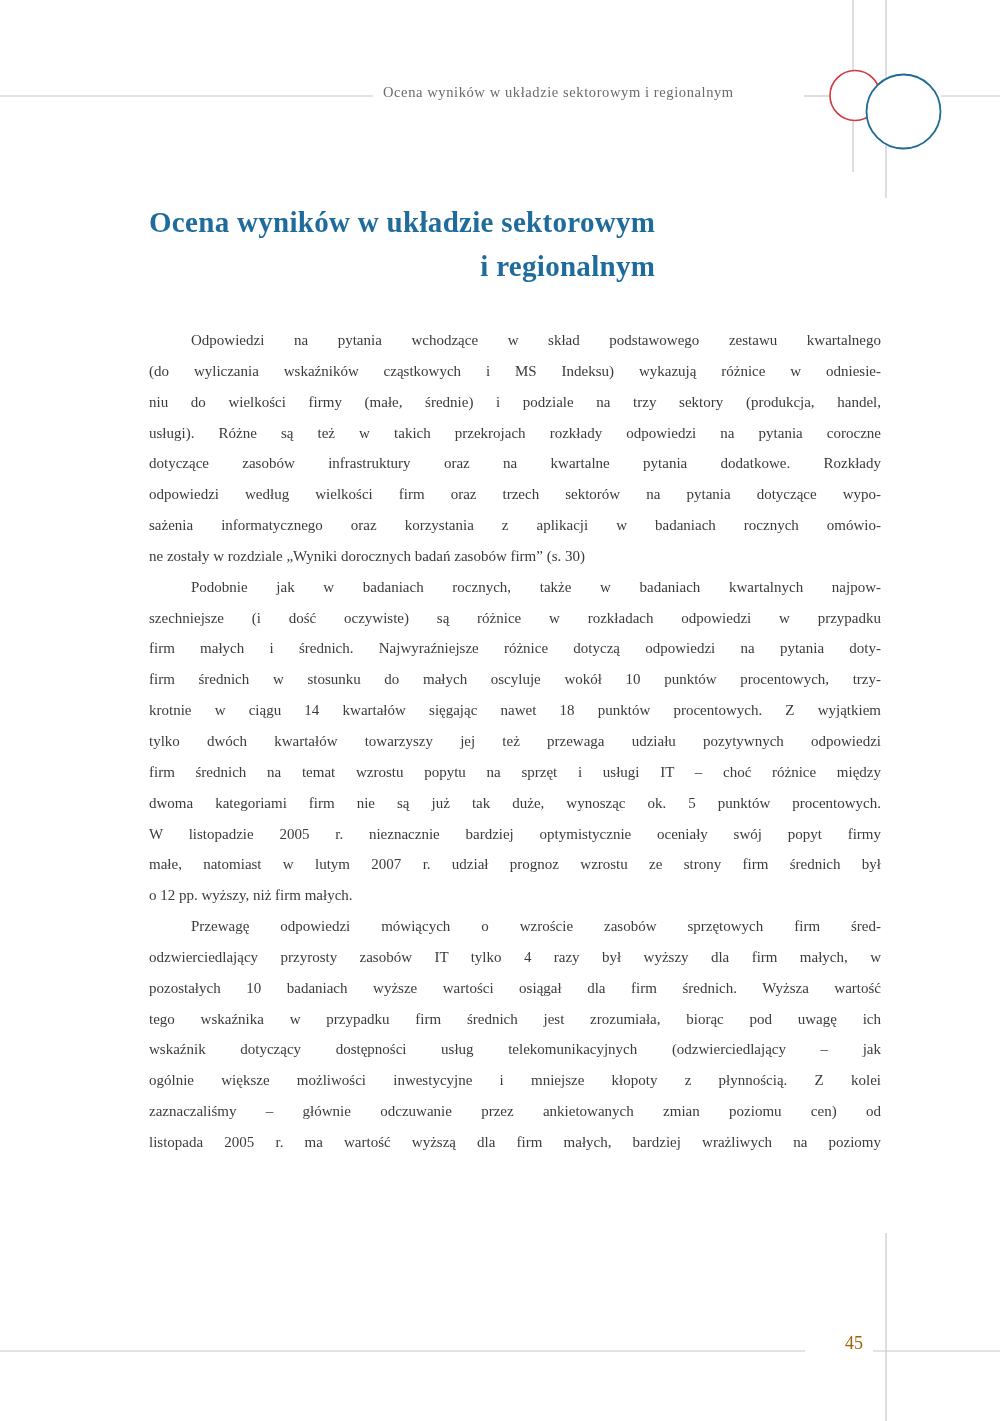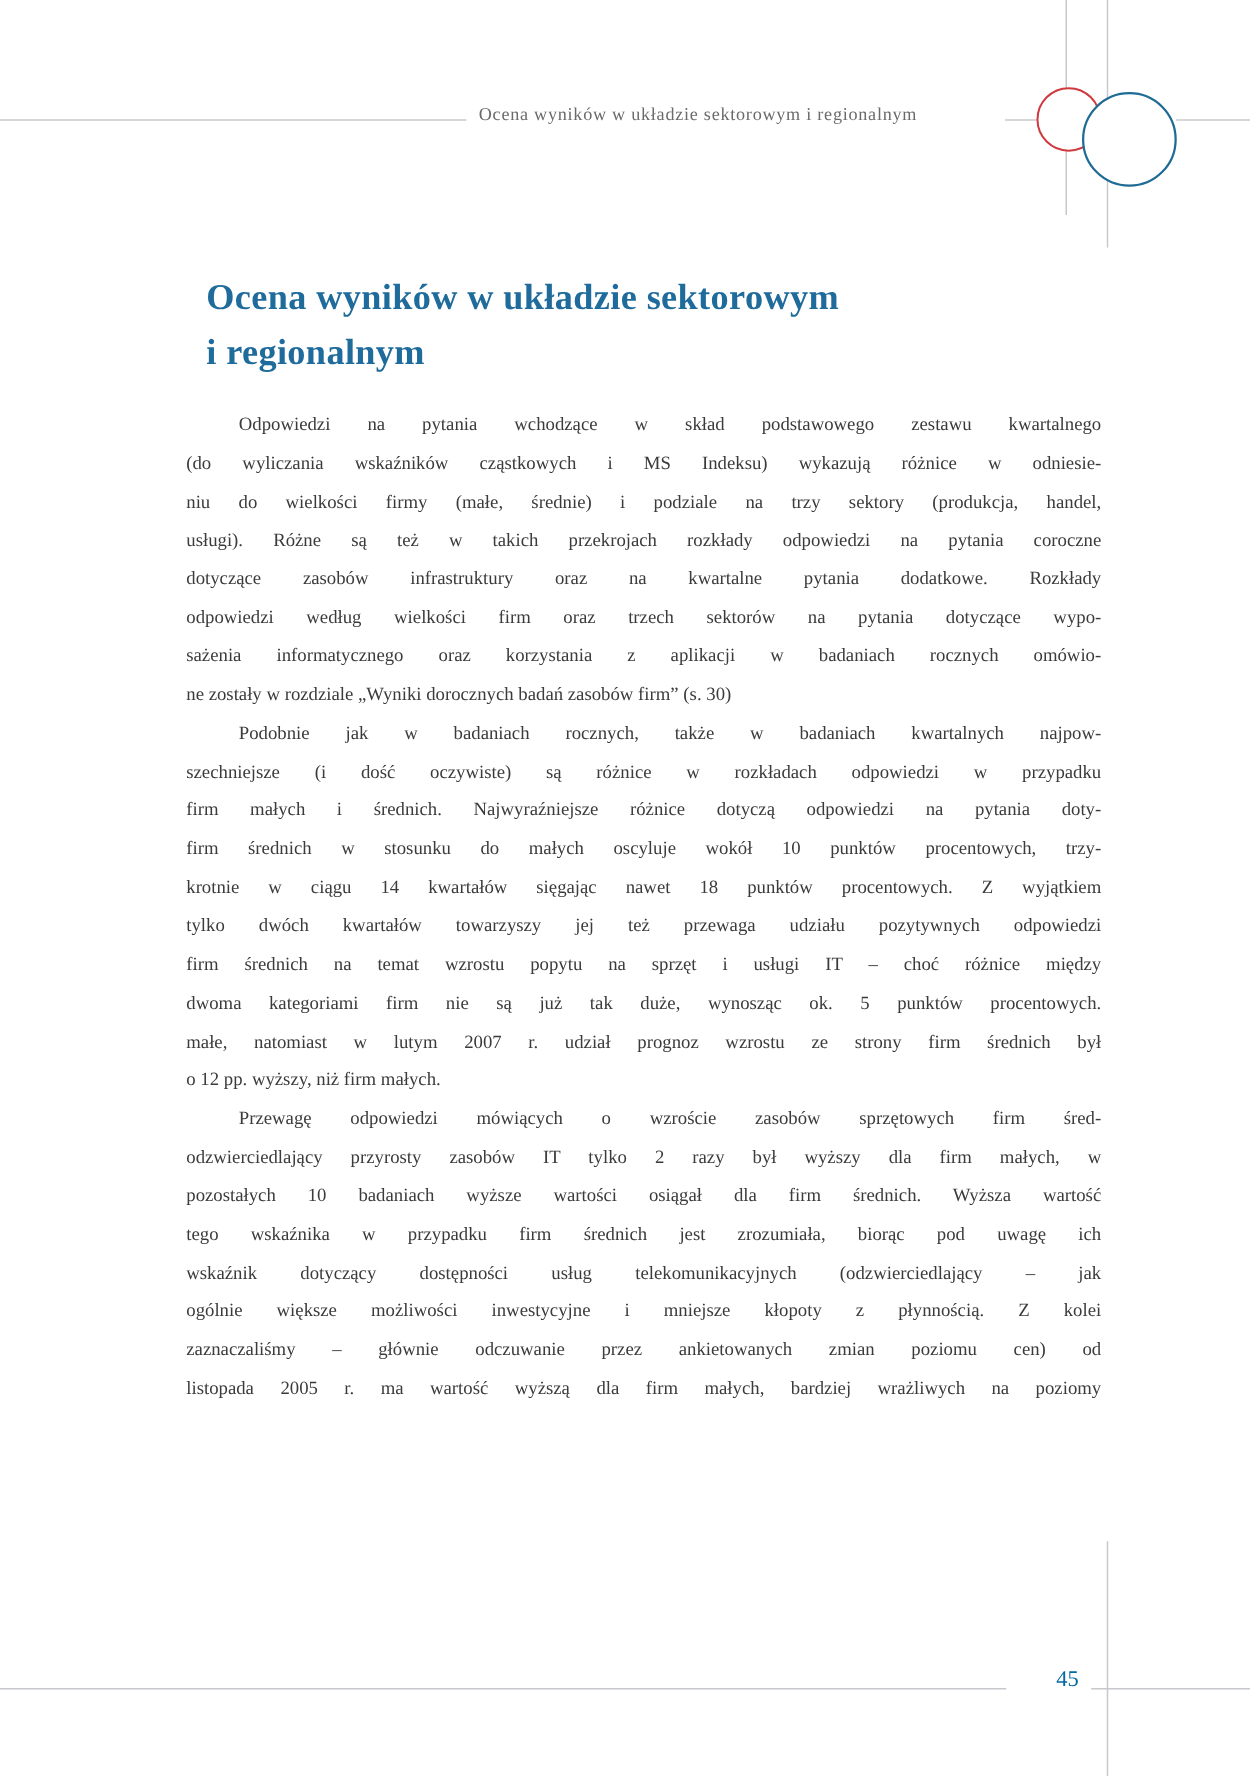--- a/index.html
+++ b/index.html
@@ -1,27 +1,27 @@
 <!DOCTYPE html>
 <html><head>
 <meta charset="utf-8">
 <style>
   html, body { margin: 0; padding: 0; background: #ffffff; }
   body { width: 1000px; height: 1421px; position: relative; overflow: hidden;
          font-family: "Liberation Serif", "DejaVu Serif", serif; color: #3a3a3a; }
   .running-head { position: absolute; left: 383px; top: 84px; font-size: 14.5px; letter-spacing: 0.6px;
                   color: #6a6a6a; white-space: nowrap; }
-  .title { position: absolute; left: 149px; top: 200px; margin: 16px; font-size: 29px; font-weight: bold;
-           color: #1f6c9c; line-height: 44px; letter-spacing: 0.3px; }
+  .title { position: absolute; left: 149px; top: 200px; margin: 0; font-size: 29px; font-weight: bold;
+           color: #1f6c9c; line-height: 44px; letter-spacing: 0.3px; text-align: right; }
   .body-text { position: absolute; left: 149px; top: 325px; width: 732px; }
   .line { display: block; height: 30.85px; line-height: 30.85px; font-size: 15px; white-space: nowrap;
           text-align: justify; text-align-last: justify; color: #3b3b3b; }
   .line.last { text-align-last: left; }
   .line.indent { padding-left: 42px; }
-  .page-num { position: absolute; left: 845px; top: 1333px; font-size: 18px; color: #0369a1; }
+  .page-num { position: absolute; left: 845px; top: 1333px; font-size: 18px; color: #a16207; }
   svg.ornament { position: absolute; left: 0; top: 0; }
 </style>
 </head>
 <body>
 
 <svg class="ornament" width="1000" height="1421" viewBox="0 0 1000 1421">
 
   <line x1="0" y1="96" x2="373" y2="96" stroke="#c8c8cc" stroke-width="1.2"></line>
 
   <line x1="804" y1="96" x2="830" y2="96" stroke="#c8c8cc" stroke-width="1.2"></line>
@@ -59,26 +59,27 @@
   </div>
   <div>
     <span class="line indent">Podobnie jak w badaniach rocznych, także w badaniach kwartalnych najpow-</span>
     <span class="line">szechniejsze (i dość oczywiste) są różnice w rozkładach odpowiedzi w przypadku</span>
     <span class="line">firm małych i średnich. Najwyraźniejsze różnice dotyczą odpowiedzi na pytania doty-</span>
     <span class="line">firm średnich w stosunku do małych oscyluje wokół 10 punktów procentowych, trzy-</span>
     <span class="line">krotnie w ciągu 14 kwartałów sięgając nawet 18 punktów procentowych. Z wyjątkiem</span>
     <span class="line">tylko dwóch kwartałów towarzyszy jej też przewaga udziału pozytywnych odpowiedzi</span>
     <span class="line">firm średnich na temat wzrostu popytu na sprzęt i usługi IT – choć różnice między</span>
     <span class="line">dwoma kategoriami firm nie są już tak duże, wynosząc ok. 5 punktów procentowych.</span>
+    <span class="line">W listopadzie 2005 r. nieznacznie bardziej optymistycznie oceniały swój popyt firmy</span>
     <span class="line">małe,  natomiast w lutym 2007 r. udział prognoz wzrostu ze strony firm średnich był</span>
     <span class="line last">o 12 pp. wyższy, niż firm małych.</span>
   </div>
   <div>
     <span class="line indent">Przewagę odpowiedzi mówiących o wzroście zasobów sprzętowych firm śred-</span>
-    <span class="line">odzwierciedlający przyrosty zasobów IT tylko 2 razy był wyższy dla firm małych, w</span>
+    <span class="line">odzwierciedlający przyrosty zasobów IT tylko 4 razy był wyższy dla firm małych, w</span>
     <span class="line">pozostałych 10 badaniach wyższe wartości osiągał dla firm średnich. Wyższa wartość</span>
     <span class="line">tego wskaźnika w przypadku firm średnich jest zrozumiała, biorąc pod uwagę ich</span>
     <span class="line">wskaźnik dotyczący dostępności usług telekomunikacyjnych (odzwierciedlający – jak</span>
     <span class="line">ogólnie większe możliwości inwestycyjne i mniejsze kłopoty z płynnością. Z kolei</span>
     <span class="line">zaznaczaliśmy – głównie odczuwanie przez  ankietowanych zmian poziomu cen) od</span>
     <span class="line">listopada 2005 r. ma wartość wyższą dla firm małych, bardziej wrażliwych na poziomy</span>
   </div>
 </div>
 
 <div class="page-num">45</div>

